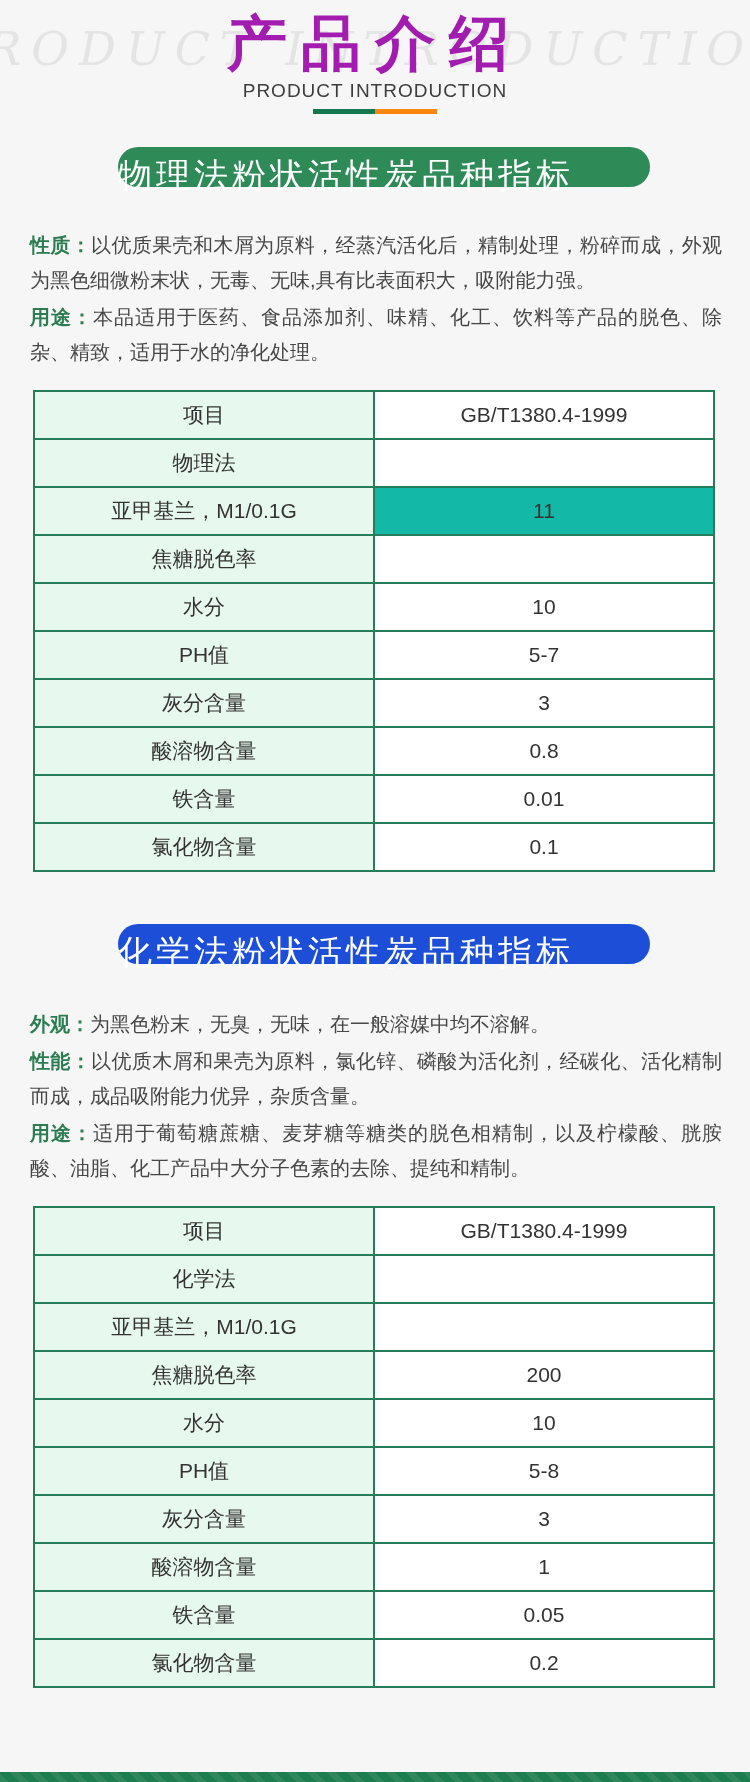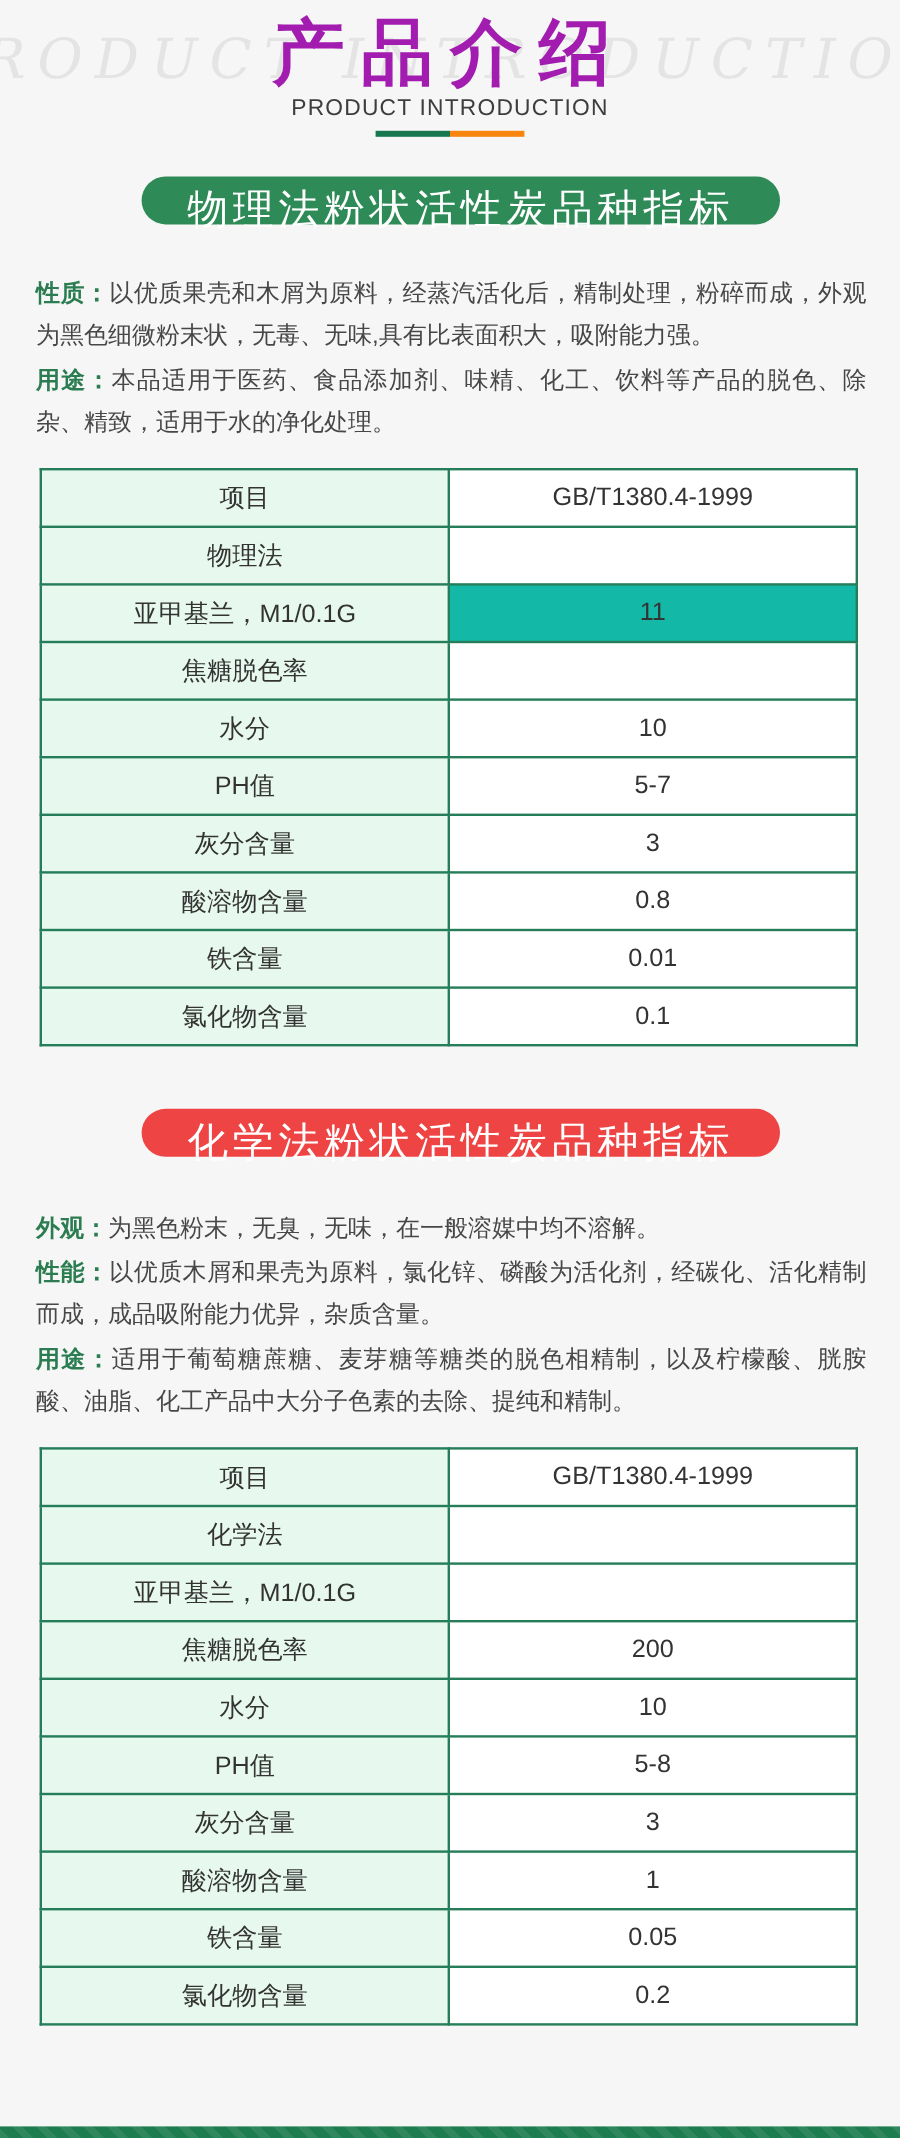--- a/index.html
+++ b/index.html
@@ -28,21 +28,21 @@
     font-size:19px;letter-spacing:1px;color:#3d3d3d;line-height:22px;
   }
   .divider{display:flex;width:124px;height:5px;margin:7px auto 0;}
   .divider .half{flex:1;height:100%;}
   
   .pill{
     box-sizing:border-box;
     width:532px;height:40px;margin-left:118px;
     border-radius:29px;
     color:#ffffff;font-size:34px;letter-spacing:4px;font-weight:400;
-    line-height:57px;text-align:center;
+    line-height:57px;text-align:left;
   }
   .pill-1{margin-top:35px;}
   .pill-2{margin-top:52px;}
   
   .paras{padding:0 28px 0 30px;}
   .paras-1{margin-top:41px;}
   .paras-2{margin-top:43px;}
   .para{
     margin:0 0 2px 0;
     font-size:20px;line-height:35px;color:#474747;
@@ -125,21 +125,21 @@
         <td style="background:#e7f9ee;border:2px solid #257d5a;">铁含量</td>
         <td style="background:#ffffff;border:2px solid #257d5a;">0.01</td>
       </tr>
       <tr>
         <td style="background:#e7f9ee;border:2px solid #257d5a;">氯化物含量</td>
         <td style="background:#ffffff;border:2px solid #257d5a;">0.1</td>
       </tr>
     </tbody>
   </table>
 
-  <div class="pill pill-2" style="background:#ef4444;">化学法粉状活性炭品种指标</div>
+  <div class="pill pill-2" style="background:#1d4ed8;">化学法粉状活性炭品种指标</div>
 
   <div class="paras paras-2">
     <p class="para"><span class="plabel" style="color:#2b7d51;">外观：</span><span>为黑色粉末，无臭，无味，在一般溶媒中均不溶解。</span></p>
     <p class="para"><span class="plabel" style="color:#2b7d51;">性能：</span><span>以优质木屑和果壳为原料，氯化锌、磷酸为活化剂，经碳化、活化精制而成，成品吸附能力优异，杂质含量。</span></p>
     <p class="para"><span class="plabel" style="color:#2b7d51;">用途：</span><span>适用于葡萄糖蔗糖、麦芽糖等糖类的脱色相精制，以及柠檬酸、胱胺酸、油脂、化工产品中大分子色素的去除、提纯和精制。</span></p>
   </div>
 
   <table class="spec-table" style="border:2px solid #257d5a;">
     <tbody>
       <tr>

